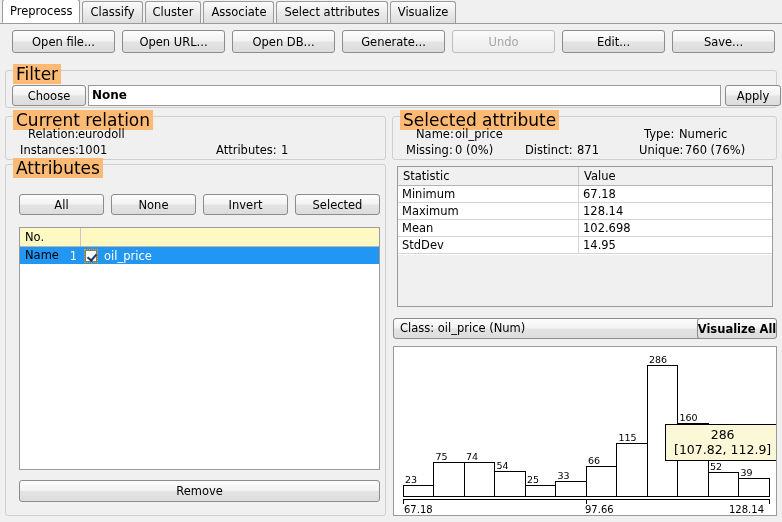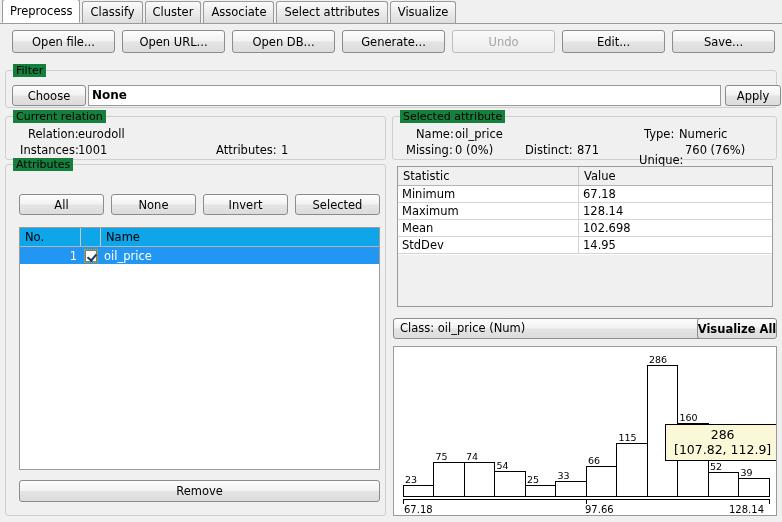--- a/index.html
+++ b/index.html
@@ -88,23 +88,23 @@
   .group {
     position: absolute;
     border: 1px solid #cfcfcf;
     border-radius: 3px;
     box-sizing: border-box;
     background: #f0f0f0;
   }
   .group > .legend {
     position: absolute;
     top: -7px; left: 7px;
-    background: #15803d;
+    background: #fdba74;
     padding: 0 3px;
-    font-size: 11px;
+    font-size: 17px;
     color: #000;
   }
 
   
   #filter-group { left: 5px; top: 70px; width: 772px; height: 38px; }
   #filter-choose { position: absolute; left: 6px; top: 14px; width: 74px; height: 21px; }
   #filter-value {
     position: absolute; left: 82px; top: 14px; width: 633px; height: 21px;
     background: #ffffff; border: 1px solid #999; box-sizing: border-box;
     font-size: 12px; font-weight: bold; line-height: 19px; padding-left: 3px;
@@ -125,22 +125,22 @@
   #attr-btn-none   { position: absolute; left: 105px; top: 29px; width: 85px; height: 21px; }
   #attr-btn-invert { position: absolute; left: 197px; top: 29px; width: 85px; height: 21px; }
   #attr-btn-pattern{ position: absolute; left: 289px; top: 29px; width: 85px; height: 21px; }
 
   #attr-table {
     position: absolute; left: 13px; top: 62px; width: 361px; height: 243px;
     background: #ffffff; border: 1px solid #9a9a9a; box-sizing: border-box;
     overflow: hidden;
   }
   .attr-header {
-    display: flex; height: 19px; background: #0ea5e9;
-    border-bottom: 1px solid #b5b5b5; box-sizing: border-box;
+    display: flex; height: 19px; background: #fef9c3;
+    border-bottom: 1px solid #b5b5b5; box-sizing: border-box; flex-direction: column;
   }
   .attr-header .cell {
     line-height: 18px; font-size: 11.5px; padding-left: 5px;
     border-right: 1px solid #c8c8c8; box-sizing: border-box;
   }
   .hdr-no   { width: 61px; }
   .hdr-chk  { width: 20px; }
   .hdr-name { flex: 1; border-right: none !important; }
   .attr-row {
     display: flex; height: 17px; align-items: center;
@@ -271,21 +271,21 @@
   <div class="group" id="selattr-group">
     <span class="legend">Selected attribute</span>
     <span class="kv" style="left:23px; top:10px;">Name:</span>
     <span class="kv" style="left:62px; top:10px;">oil_price</span>
     <span class="kv" style="left:251px;top:10px;">Type:</span>
     <span class="kv" style="left:286px;top:10px;">Numeric</span>
     <span class="kv" style="left:13px; top:26px;">Missing:</span>
     <span class="kv" style="left:62px; top:26px;">0 (0%)</span>
     <span class="kv" style="left:132px;top:26px;">Distinct:</span>
     <span class="kv" style="left:184px;top:26px;">871</span>
-    <span class="kv" style="left:246px;top:36px;text-align:center;">Unique:</span>
+    <span class="kv" style="left:246px;top:26px;text-align:center;">Unique:</span>
     <span class="kv" style="left:292px;top:26px;">760 (76%)</span>
   </div>
 
   <div class="group" id="attributes-group">
     <span class="legend">Attributes</span>
     <div class="btn" id="attr-btn-all">All</div>
     <div class="btn" id="attr-btn-none">None</div>
     <div class="btn" id="attr-btn-invert">Invert</div>
     <div class="btn" id="attr-btn-pattern">Selected</div>
 

